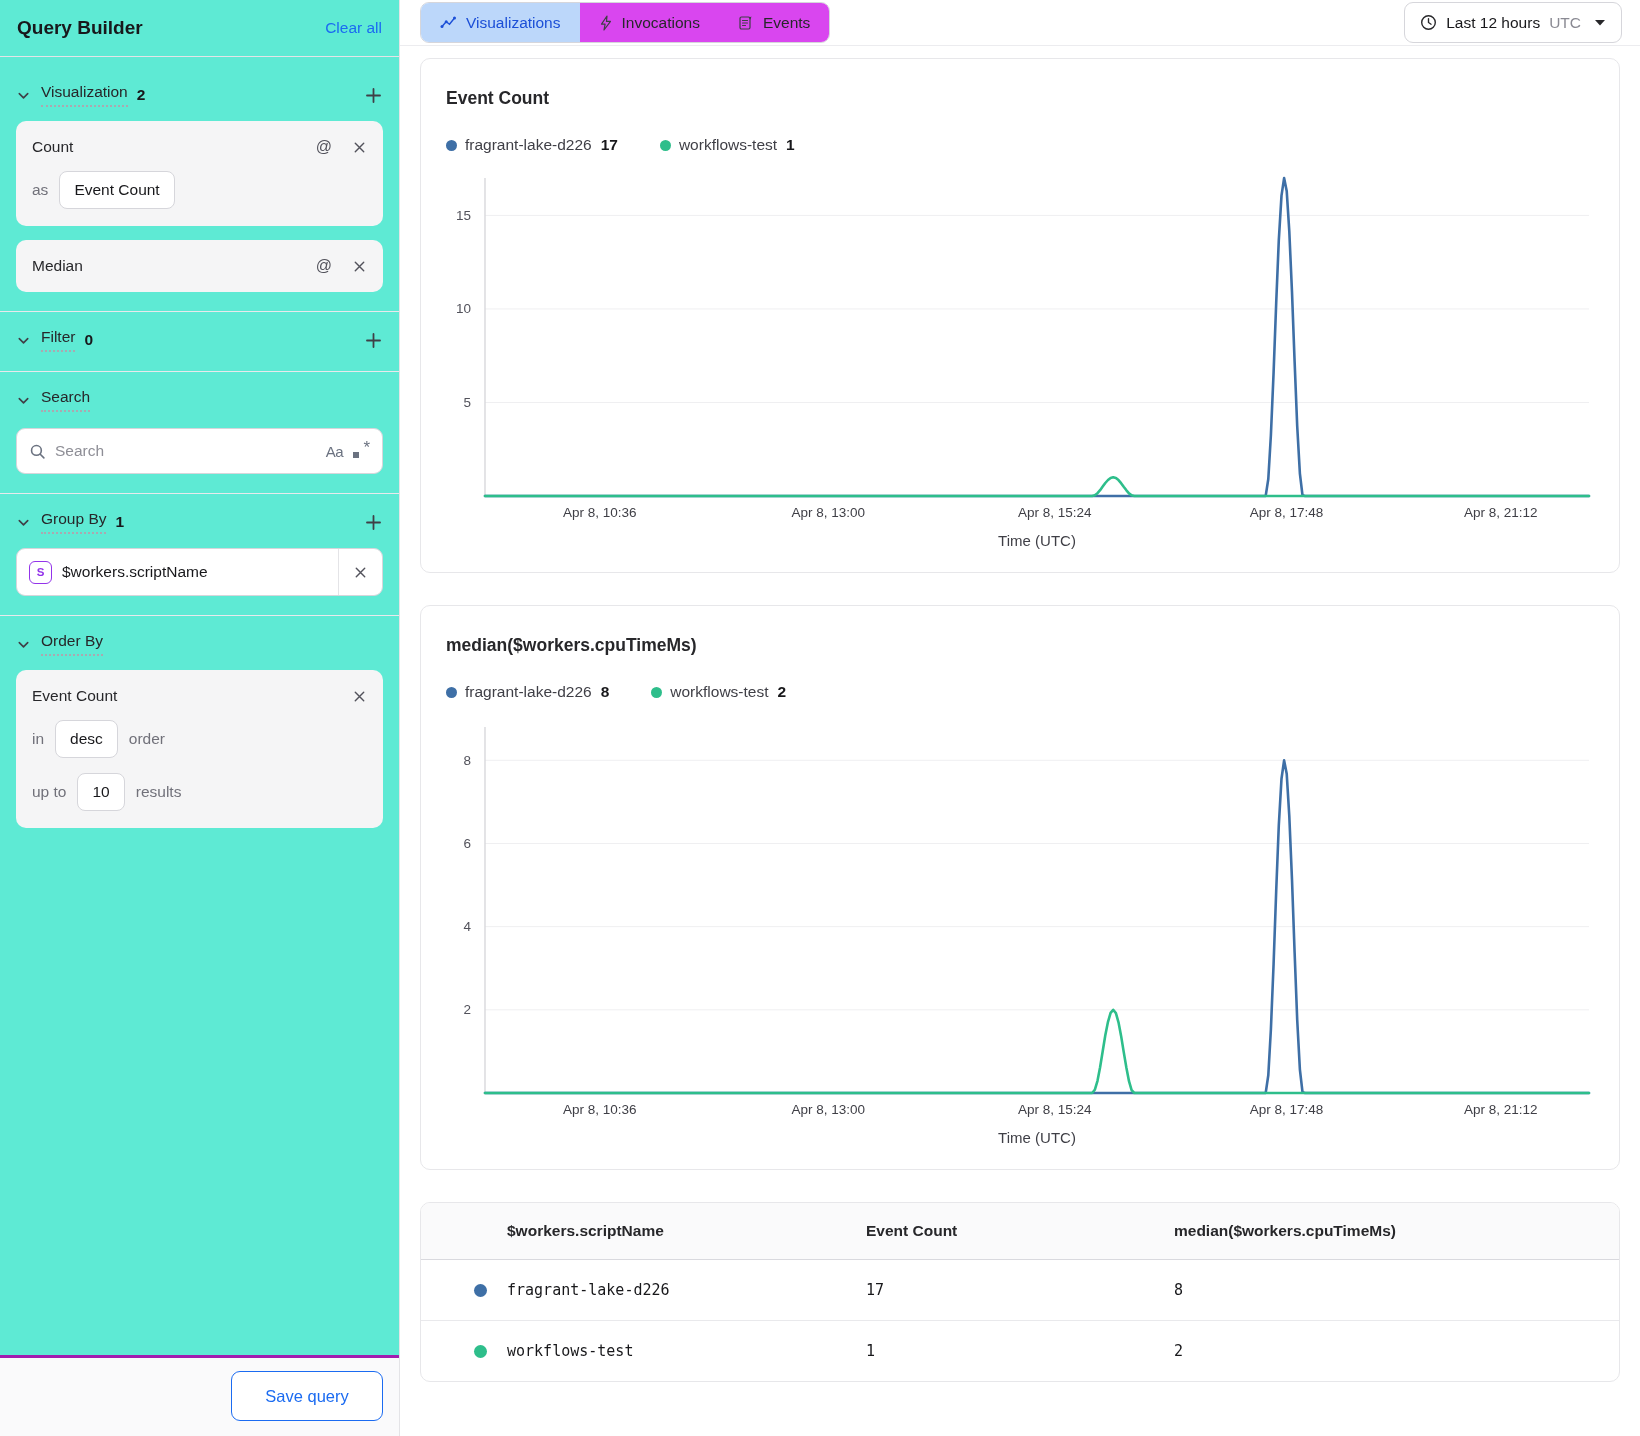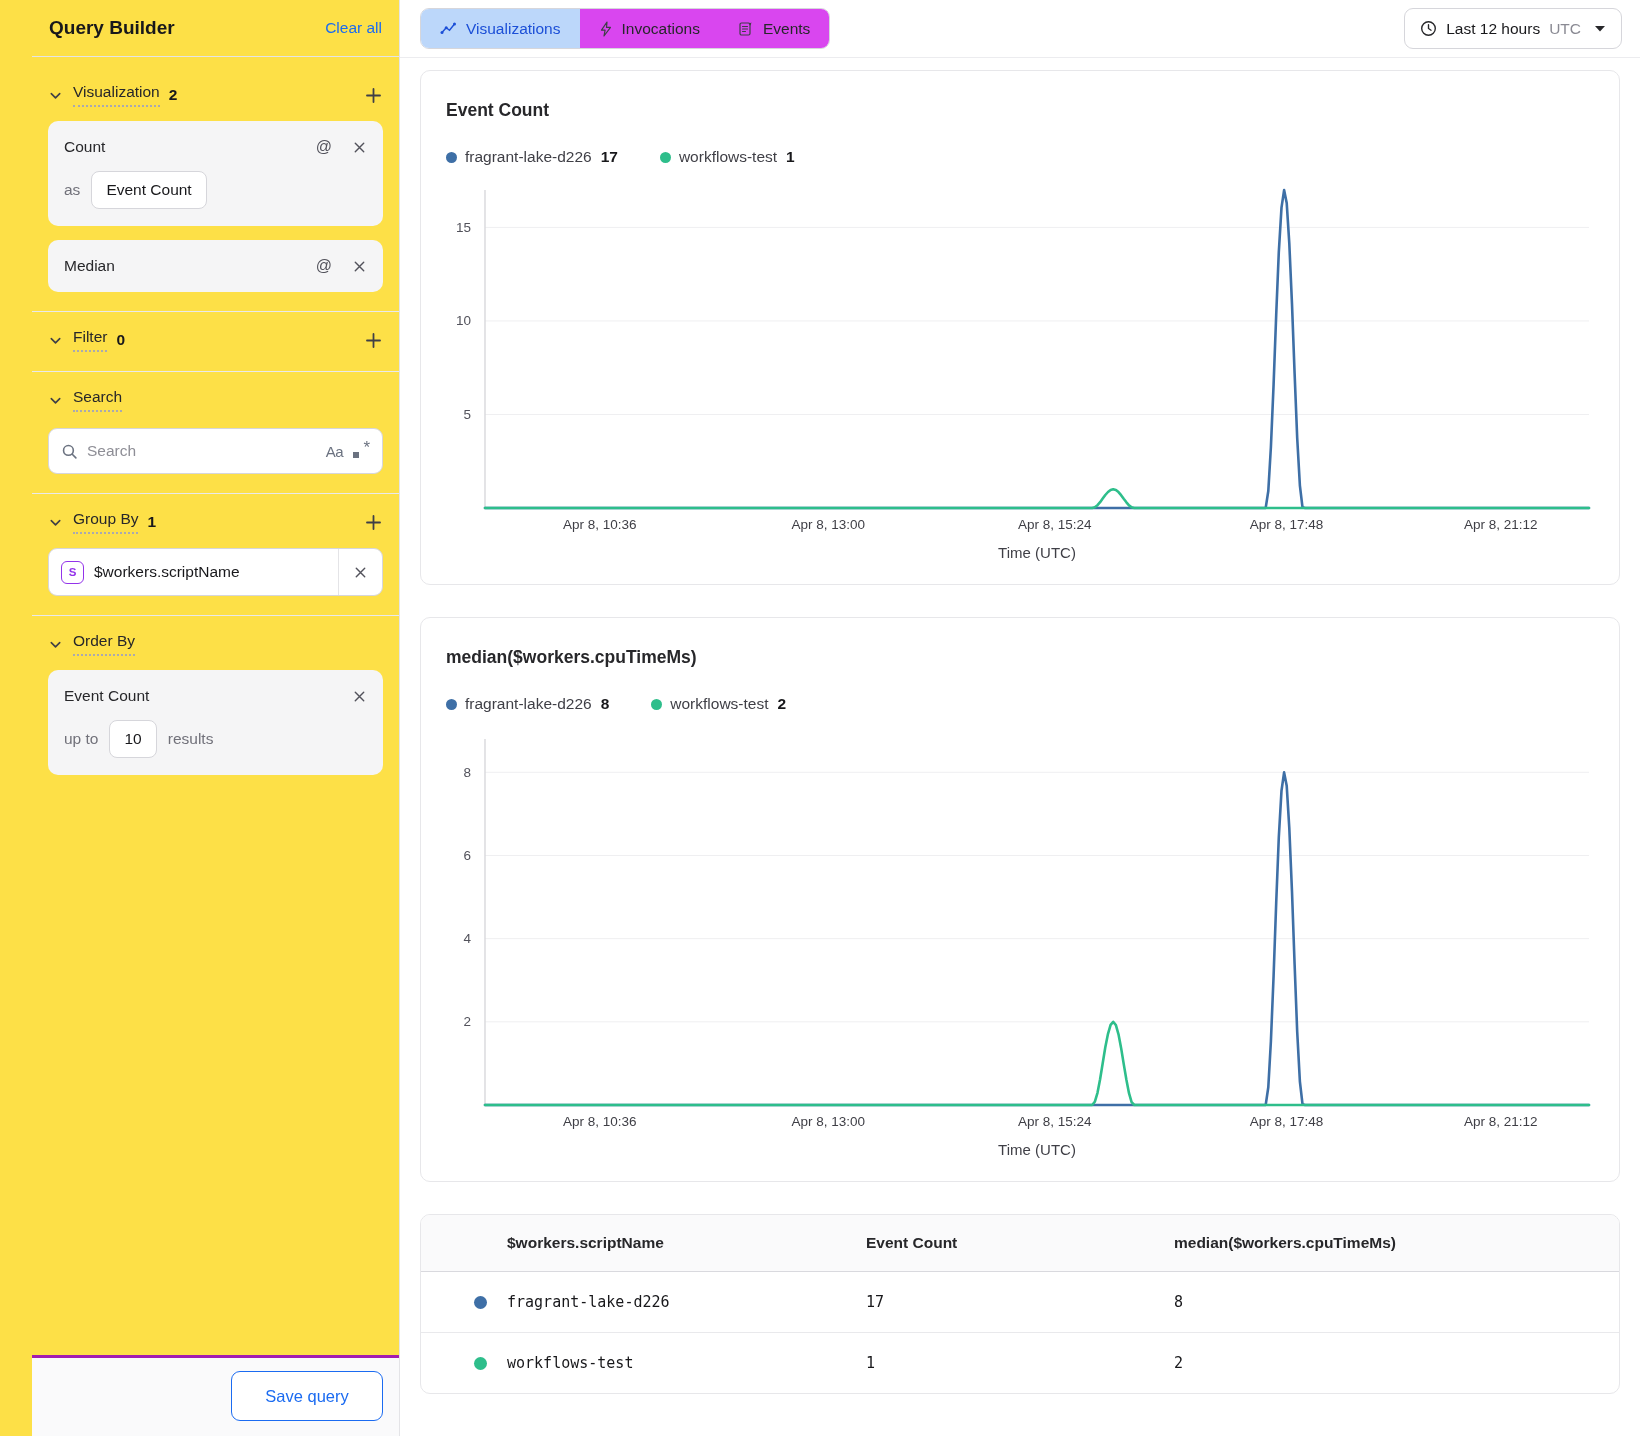--- a/index.html
+++ b/index.html
@@ -1,22 +1,22 @@
 <!DOCTYPE html>
 <html><head>
 <meta charset="utf-8">
 <style>
   * { margin:0; padding:0; box-sizing:border-box; }
   html,body { width:1640px; height:1436px; overflow:hidden; background:#fff;
     font-family:"Liberation Sans", sans-serif; color:#18181B; }
   .app { display:flex; width:100%; height:100%; }
 
   
-  .sidebar { width:400px; min-width:400px; height:100%; background:#fde047;
-    border-right:1px solid #E4E4E7; display:flex; flex-direction:column;padding-left:32px; }
+  .sidebar { width:400px; min-width:400px; height:100%; background:#5eead4;
+    border-right:1px solid #E4E4E7; display:flex; flex-direction:column; }
   .sb-header { height:57px; display:flex; align-items:center; justify-content:space-between;
     padding:0 17px; border-bottom:1px solid #E4E4E7; }
   .sb-header h1 { font-size:19px; font-weight:700; color:#18181B; }
   .link { color:#1B6BF1; font-size:15.5px; cursor:pointer; text-decoration:none;margin-left:48px; }
   .sb-scroll { flex:1; padding:10px 16px 0 16px; overflow:hidden; }
   .sec-head { display:flex; align-items:center; margin-top:16px; }
   .chev { color:#3F3F46; display:flex; margin-right:10px; cursor:pointer; }
   .sec-label { font-size:15.5px; font-weight:500; color:#27272A;
     border-bottom:2px dotted #A9A9B0; padding-bottom:4px; }
   .sec-count { font-size:15.5px; font-weight:700; margin-left:9px; color:#18181B; }
@@ -58,21 +58,21 @@
     border-radius:9px; color:#1B6BF1; font-size:16.5px; font-weight:500; cursor:pointer;
     font-family:"Liberation Sans",sans-serif; }
   .btn-primary { flex:1; height:50px; background:#1B6BF1; border:none; border-radius:9px;
     color:#fff; font-size:16.5px; font-weight:600; cursor:pointer; display:flex;
     align-items:center; justify-content:center; gap:14px; font-family:"Liberation Sans",sans-serif; }
   .kbd-badge { width:27px; height:27px; background:rgba(255,255,255,.22); border-radius:7px;
     display:flex; align-items:center; justify-content:center; font-size:14px; font-weight:600; }
 
   
   main { flex:1; display:flex; flex-direction:column; background:#fff; min-width:0; }
-  .topbar { height:58px; display:flex; align-items:center; padding:0 18px 0 20px;
+  .topbar { height:46px; display:flex; align-items:center; padding:0 18px 0 20px;
     border-bottom:1px solid #ECECEF; }
   .tabs { display:flex; height:41px; border:1px solid #D6D6DB; border-radius:9px;
     overflow:hidden; background:#fff; }
   .tab { display:flex; align-items:center; gap:9px; padding:0 19px; font-size:15.5px;
     color:#27272A; cursor:pointer; background:#d946ef; }
   .tab.active { background:#BCD7FA; color:#1C4FD7; font-weight:500; }
   .time-btn { margin-left:auto; height:41px; display:flex; align-items:center; gap:9px;
     border:1px solid #D6D6DB; border-radius:9px; padding:0 15px; cursor:pointer; background:#fff; }
   .time-btn .t-label { font-size:15.5px; font-weight:500; color:#18181B; }
   .time-btn .t-tz { font-size:15.5px; color:#8A8A93; }
@@ -244,20 +244,25 @@
       <div class="qcard">
         <div class="qcard-head">
           <span class="qcard-title">Event Count</span>
           <span class="qcard-icons">
             <span class="x-btn">
               <svg width="15" height="15" viewBox="0 0 16 16">
                   <path d="M3.5 3.5l9 9M12.5 3.5l-9 9" stroke="currentColor" stroke-width="1.5" stroke-linecap="round"></path>
                 </svg>
             </span>
           </span>
+        </div>
+        <div class="qrow">
+          <span class="muted">in</span>
+          <button class="white-btn">desc</button>
+          <span class="muted">order</span>
         </div>
         <div class="qrow">
           <span class="muted">up to</span>
           <button class="white-btn">10</button>
           <span class="muted">results</span>
         </div>
       </div>
 
     </div>
 

